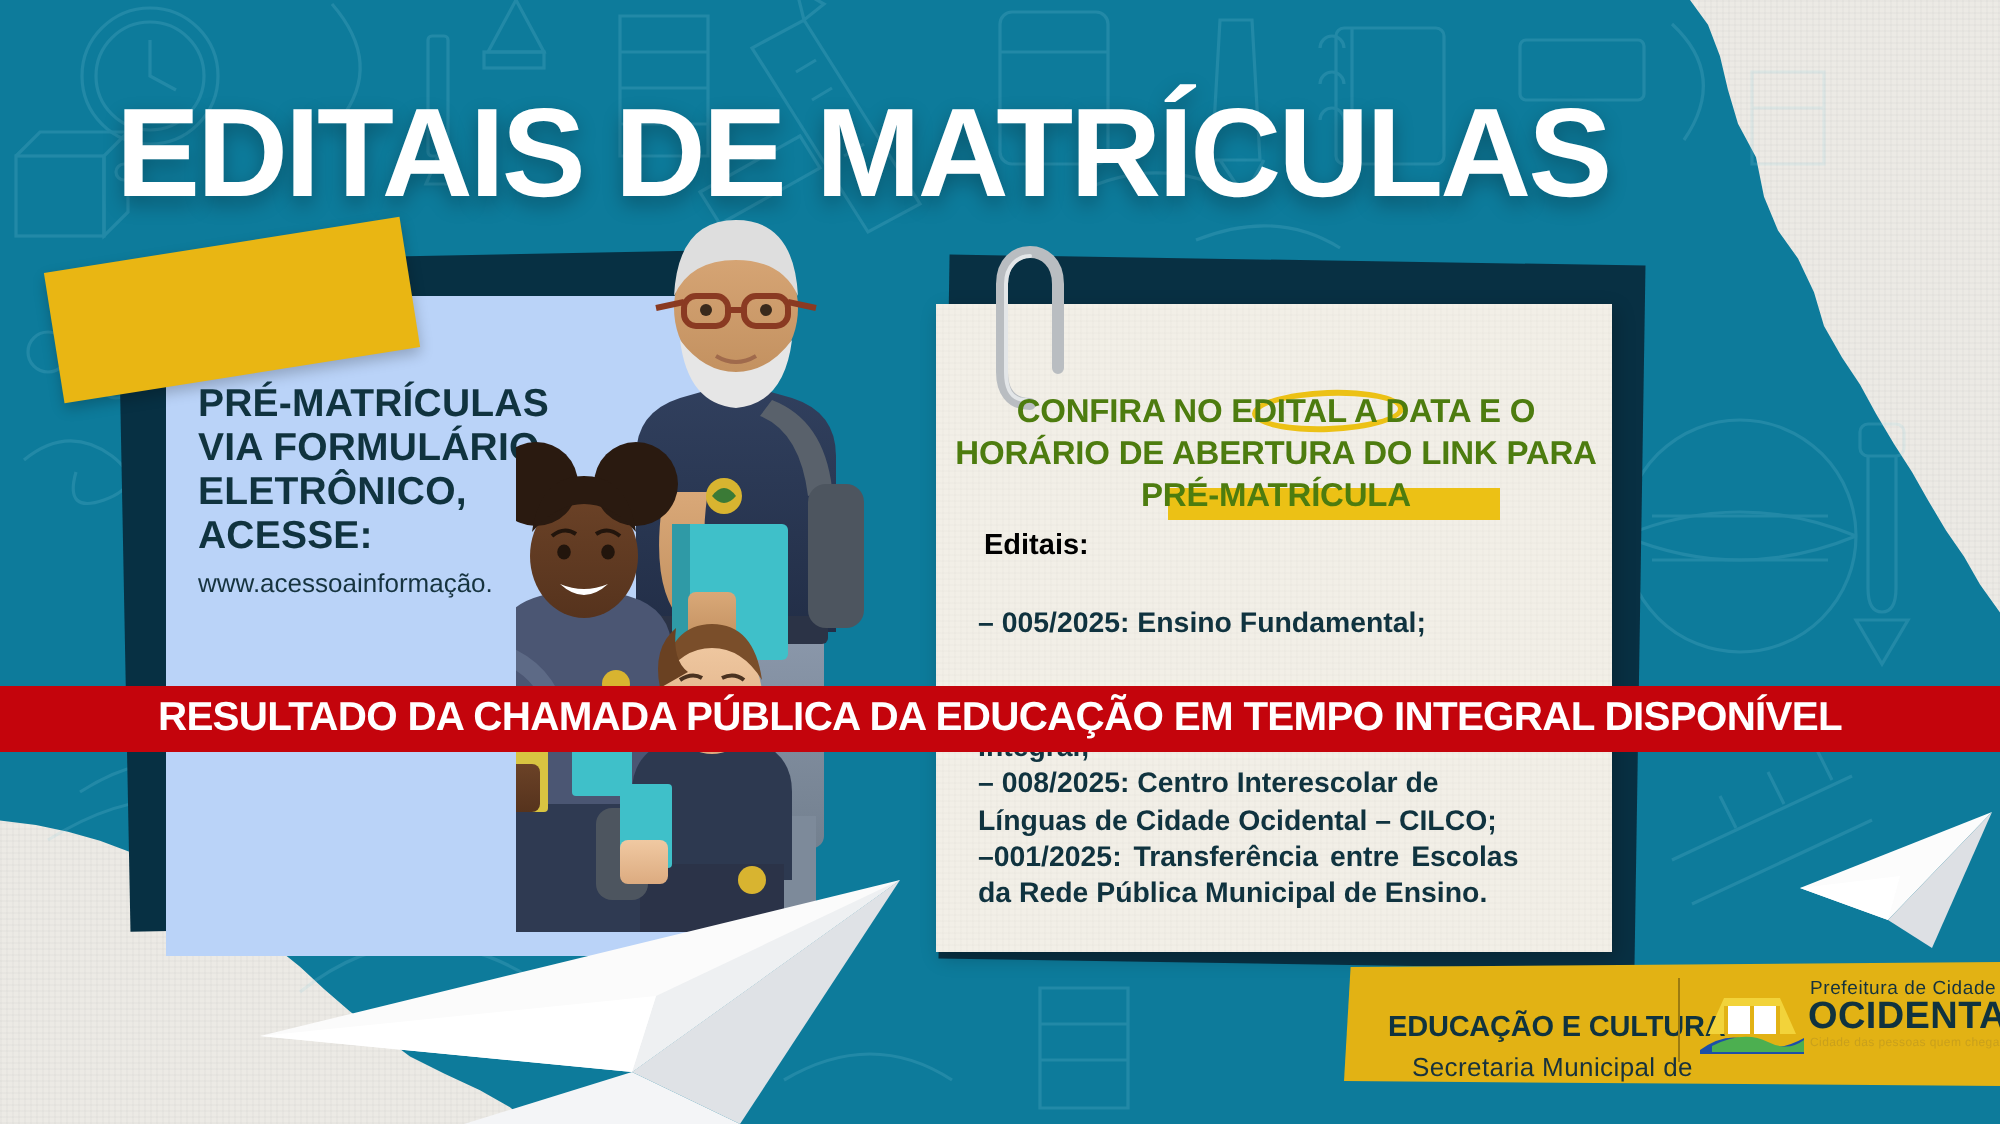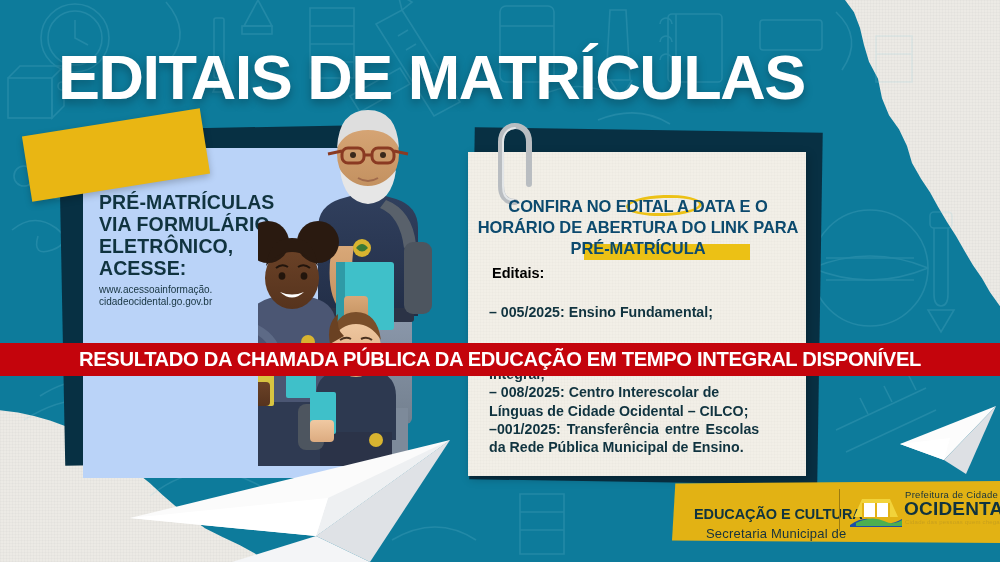--- a/index.html
+++ b/index.html
@@ -85,21 +85,21 @@
   .left-head {
     position:absolute; left:99px; top:191px;
     width:190px;
     font-size:19.5px; line-height:1.13;
     font-weight:800; letter-spacing:.1px;
     color:#10333f; text-transform:uppercase;
   }
   .left-url {
     position:absolute; left:99px; top:284px;
     width:200px;
-    font-size:10px; line-height:1.22;
+    font-size:13px; line-height:1.22;
     font-weight:400; color:#16333f;
   }
 
   
   .family { position:absolute; left:258px; top:96px; width:220px; height:370px; }
 
   
   .navy-card-right {
     position:absolute; left:472px; top:130px;
     width:348px; height:352px;
@@ -115,21 +115,21 @@
       repeating-linear-gradient(0deg, rgba(0,0,0,.012) 0 1px, transparent 1px 3px),
       repeating-linear-gradient(90deg, rgba(0,0,0,.012) 0 1px, transparent 1px 3px);
   }
   .clip { position:absolute; left:497px; top:122px; width:36px; height:86px; }
 
   .note-head {
     position:absolute; left:476px; top:196px;
     width:324px; text-align:center;
     font-size:16.5px; line-height:1.28;
     font-weight:800; letter-spacing:-.1px;
-    color:#0c4a6e; text-transform:uppercase;
+    color:#4d7c0f; text-transform:uppercase;
     z-index:6;
   }
   .hl-oval {
     position:absolute; left:626px; top:195px;
     width:76px; height:21px;
     border:3px solid #ecc115; border-radius:50%;
     transform:rotate(-2deg);
     z-index:5;
   }
   .hl-bar {
@@ -263,21 +263,20 @@
   </svg>
 
   <div class="headline">EDITAIS DE MATRÍCULAS</div>
 
   <div class="navy-card-left"></div>
   <div class="blue-card"></div>
   <div class="tape"></div>
   <div class="left-head">PRÉ-MATRÍCULAS VIA FORMULÁRIO ELETRÔNICO, ACESSE:</div>
   <div class="left-url">
     <div>www.acessoainformação.</div>
-    <div>cidadeocidental.go.gov.br</div>
   </div>
 
   <svg class="family" viewBox="0 0 220 370">
     <defs>
       <linearGradient id="skinA" x1="0" y1="0" x2="0" y2="1">
         <stop offset="0" stop-color="#d9a878"></stop>
           <stop offset="1" stop-color="#c2905f"></stop>
       </linearGradient>
       <linearGradient id="skinG" x1="0" y1="0" x2="0" y2="1">
         <stop offset="0" stop-color="#6b4227"></stop>

